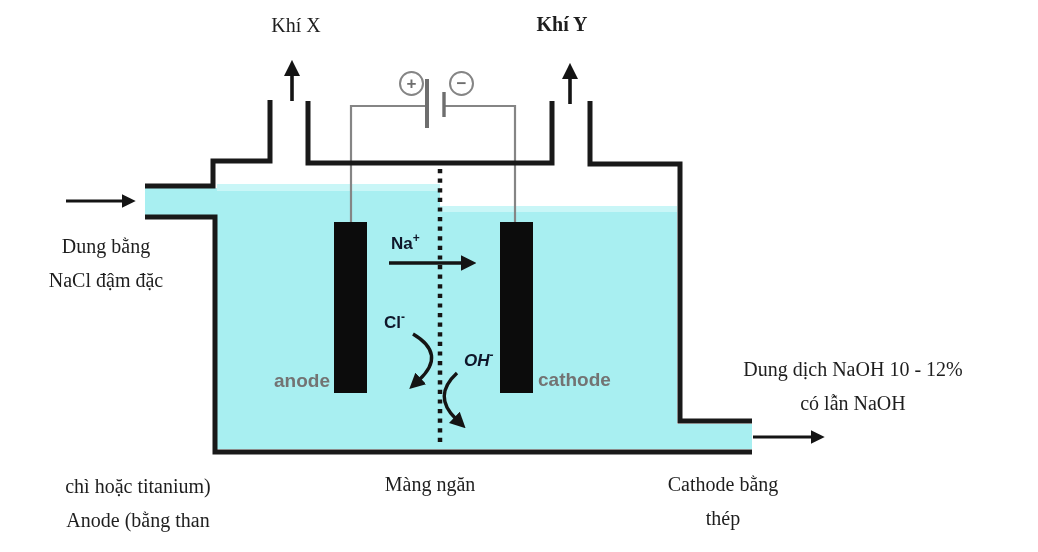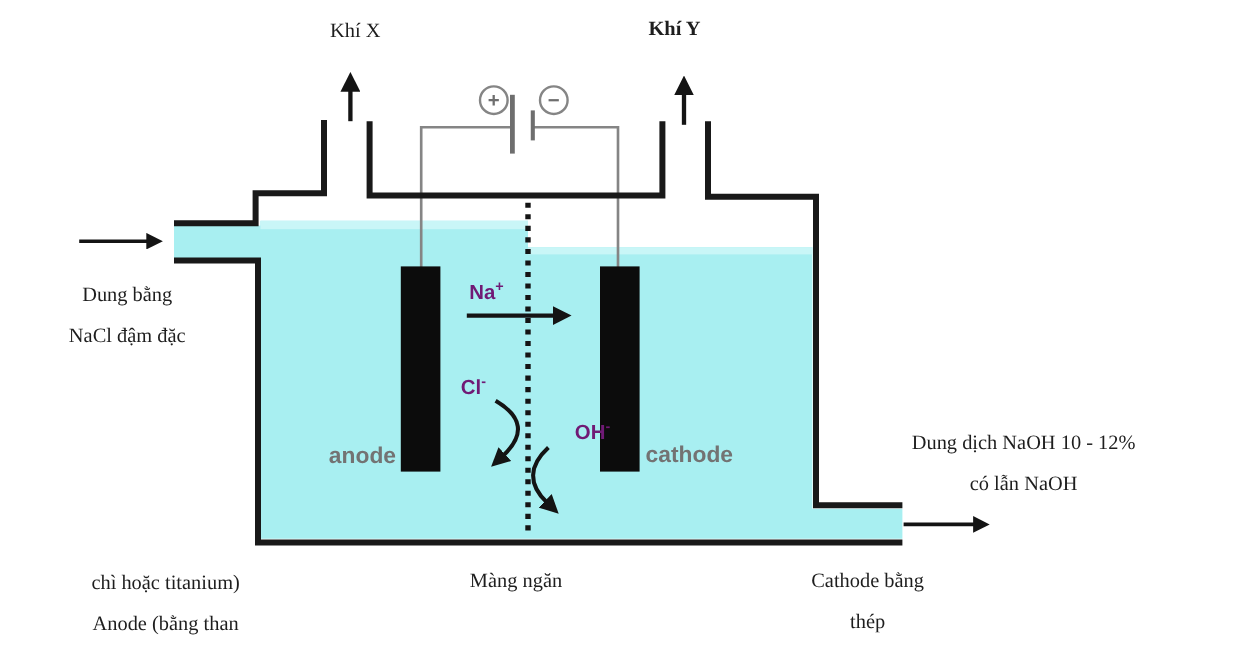--- a/index.html
+++ b/index.html
@@ -12,26 +12,26 @@
   svg{position:absolute;left:0;top:0;}
   .liquid{fill:var(--c-liquid);}
   .surface{fill:var(--c-liquid_surface);}
   .wall{stroke:var(--c-wall);stroke-width:5;fill:none;stroke-linejoin:miter;}
   .electrode{fill:var(--c-electrode);}
   .wire{stroke:var(--c-wire);stroke-width:2.2;fill:none;}
   .plate{stroke:#6e6e6e;fill:none;}
   .blk-arrow{stroke:#141414;fill:none;}
   .membrane{stroke:#141414;stroke-width:4.5;stroke-dasharray:4.2 5.4;fill:none;}
   .lbl{position:absolute;transform:translate(-50%,-50%);white-space:nowrap;
-       text-align:center;font-size:17px;line-height:33px;}
+       text-align:center;font-size:20px;line-height:33px;}
   .lbl.two{line-height:34px;}
   .tech{position:absolute;font-family:"Liberation Sans","DejaVu Sans",sans-serif;
         font-weight:bold;font-size:19px;color:#737373;white-space:nowrap;}
   .tech sup{font-size:12px;vertical-align:super;line-height:0;}
-  .ion{font-size:17px;color:#701a75;}
+  .ion{font-size:17px;color:#0f172a;}
   .terminal{position:absolute;width:25px;height:25px;border:2.4px solid var(--c-wire);
             border-radius:50%;box-sizing:border-box;color:#6e6e6e;
             font-family:"Liberation Sans","DejaVu Sans",sans-serif;font-size:17px;
             font-weight:bold;display:flex;align-items:center;justify-content:center;
             background:#ffffff;}
 </style>
 </head>
 <body>
 
 <div class="stage">
@@ -106,17 +106,17 @@
 
   <div class="tech" style="left:330px;top:370px;transform:translateX(-100%);">anode</div>
   <div class="tech" style="left:538px;top:369px;">cathode</div>
 
   <div class="tech ion" style="left:391px;top:234px;">
     <span>Na</span><sup>+</sup>
   </div>
   <div class="tech ion" style="left:384px;top:313px;">
     <span>Cl</span><sup>-</sup>
   </div>
-  <div class="tech ion" style="left:479px;top:351px;">
+  <div class="tech ion" style="left:464px;top:351px;font-style:italic;">
     <span>OH</span><sup>-</sup>
   </div>
 
 </div>
 
 </body></html>

